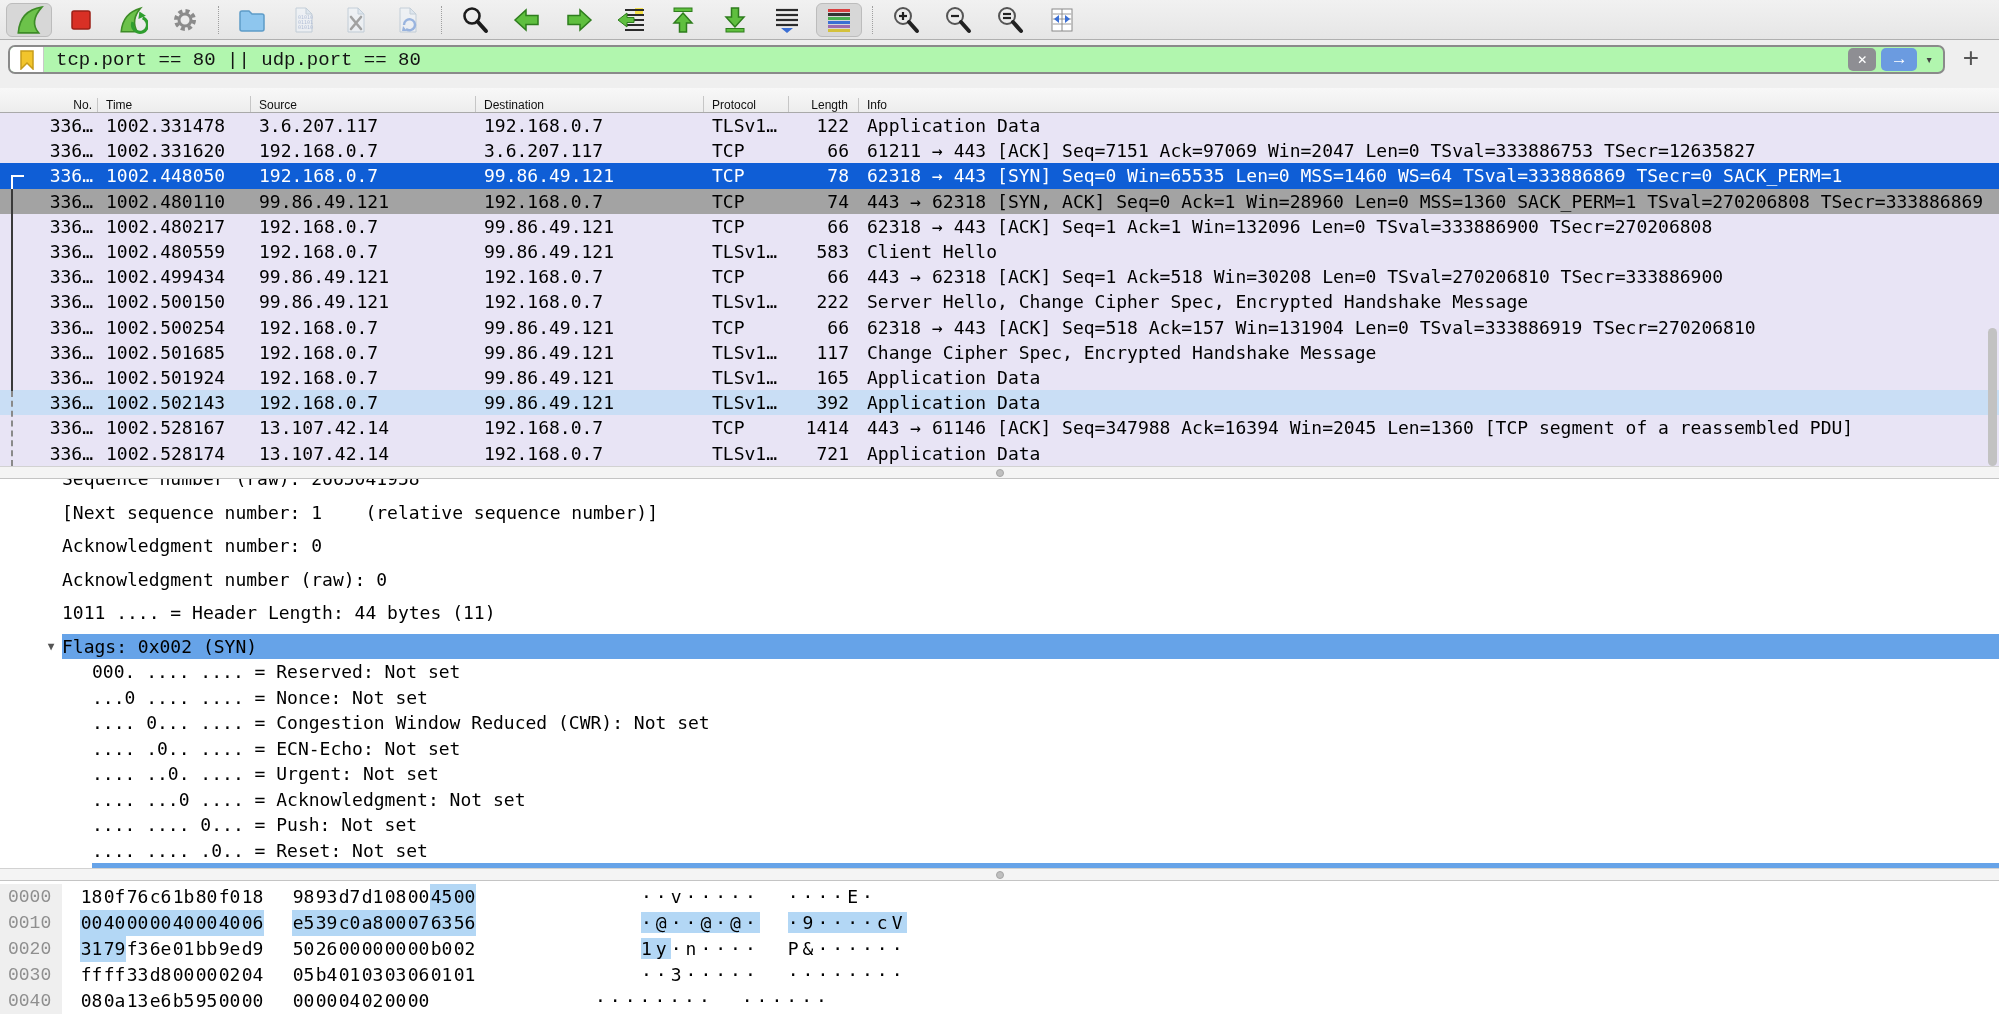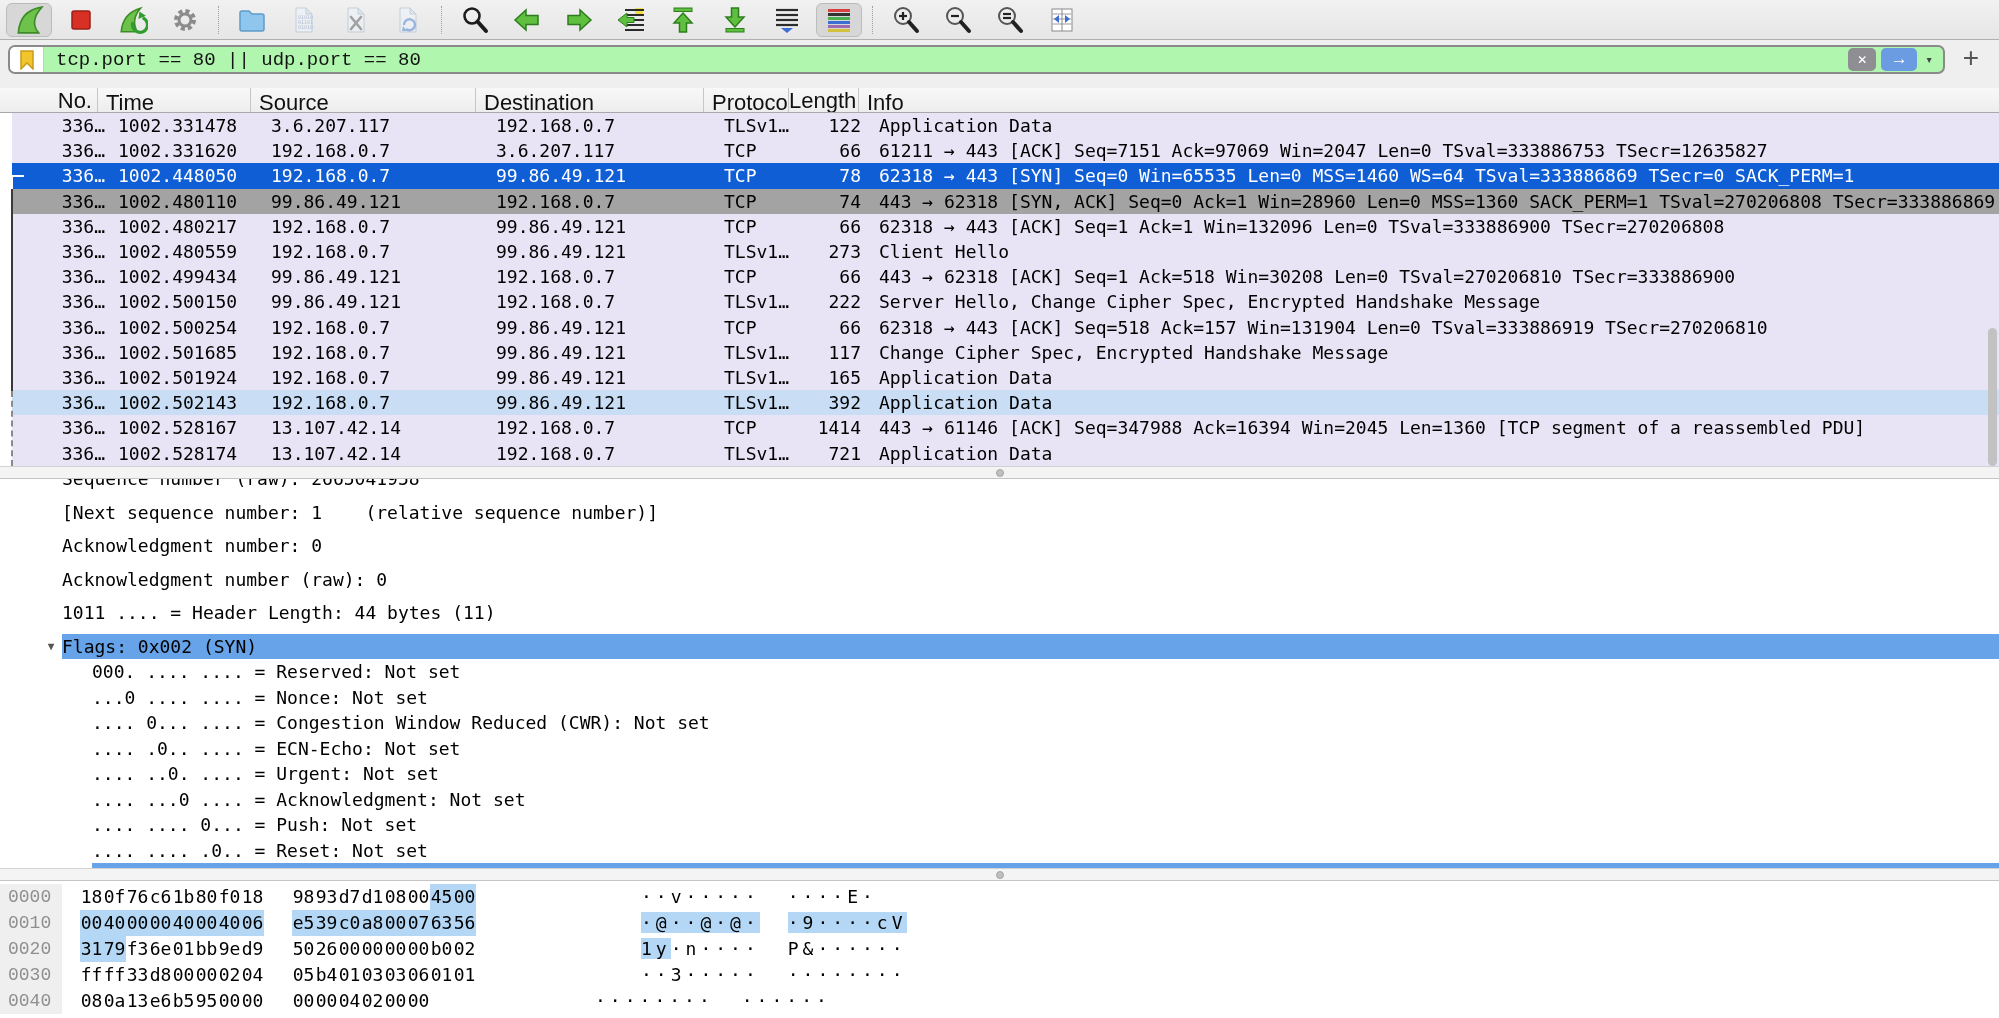--- a/index.html
+++ b/index.html
@@ -30,27 +30,27 @@
   .fbtn { flex:0 0 auto; display:flex; align-items:center; justify-content:center;
           border-radius:5px; font-weight:bold; color:#fff; }
   .fclear { width:28px; height:23px; background:#8e8e93; font-size:15px; margin-right:5px; }
   .fapply { width:36px; height:23px; background:#6b9be0; font-size:17px; }
   .fcaret { flex:0 0 auto; color:#444; font-size:13px; padding:0 10px 0 8px; }
   .fadd { flex:0 0 auto; width:40px; text-align:center; font-size:28px; color:#555;
           line-height:29px; margin-left:6px; }
 
   
   .plheader { height:25px; background:linear-gradient(#f8f8f8,#ededed);
-              border-bottom:1px solid #a9a9a9; display:flex; font-size:22px; color:#101010; }
+              border-bottom:1px solid #a9a9a9; display:flex; font-size:12px; color:#101010;align-items:flex-end; }
   .hcell { padding:2px 8px 0 8px; border-right:1px solid #c6c6c6; white-space:nowrap;
            overflow:hidden; flex:0 0 auto; }
   .pl { position:relative; height:353px; background:#fff;
         font-family:"DejaVu Sans Mono", monospace; font-size:18px; }
   .prow { display:flex; height:25.21px; line-height:25.21px; background:var(--row-default);
-          color:#000; white-space:nowrap;margin-left:12px; }
+          color:#000; white-space:nowrap; }
   .prow.gray { background:var(--row-gray); }
   .prow.selected { background:var(--row-selected); color:#fff; }
   .prow.blue { background:var(--row-blue); }
   .cell { overflow:hidden; padding-left:8px; flex:0 0 auto; }
   .c0 { width:98px;  text-align:right; padding:0 5px 0 0; }
   .c1 { width:153px; } .c2 { width:225px; } .c3 { width:228px; } .c4 { width:85px; }
   .c5 { width:70px; text-align:right; padding:0 10px 0 0; }
   .c6 { flex:1 1 auto; padding-right:2px; }
   .hc6 { flex:1 1 auto; border-right:none; }
   .mark-corner { position:absolute; left:11px; top:62px; width:13px; height:14px;
@@ -363,21 +363,21 @@
           <div class="cell c4">TCP</div>
           <div class="cell c5">66</div>
           <div class="cell c6">62318 → 443 [ACK] Seq=1 Ack=1 Win=132096 Len=0 TSval=333886900 TSecr=270206808</div>
         </div>
         <div class="prow default">
           <div class="cell c0">336…</div>
           <div class="cell c1">1002.480559</div>
           <div class="cell c2">192.168.0.7</div>
           <div class="cell c3">99.86.49.121</div>
           <div class="cell c4">TLSv1…</div>
-          <div class="cell c5">273</div>
+          <div class="cell c5">583</div>
           <div class="cell c6">Client Hello</div>
         </div>
         <div class="prow default">
           <div class="cell c0">336…</div>
           <div class="cell c1">1002.499434</div>
           <div class="cell c2">99.86.49.121</div>
           <div class="cell c3">192.168.0.7</div>
           <div class="cell c4">TCP</div>
           <div class="cell c5">66</div>
           <div class="cell c6">443 → 62318 [ACK] Seq=1 Ack=518 Win=30208 Len=0 TSval=270206810 TSecr=333886900</div>

